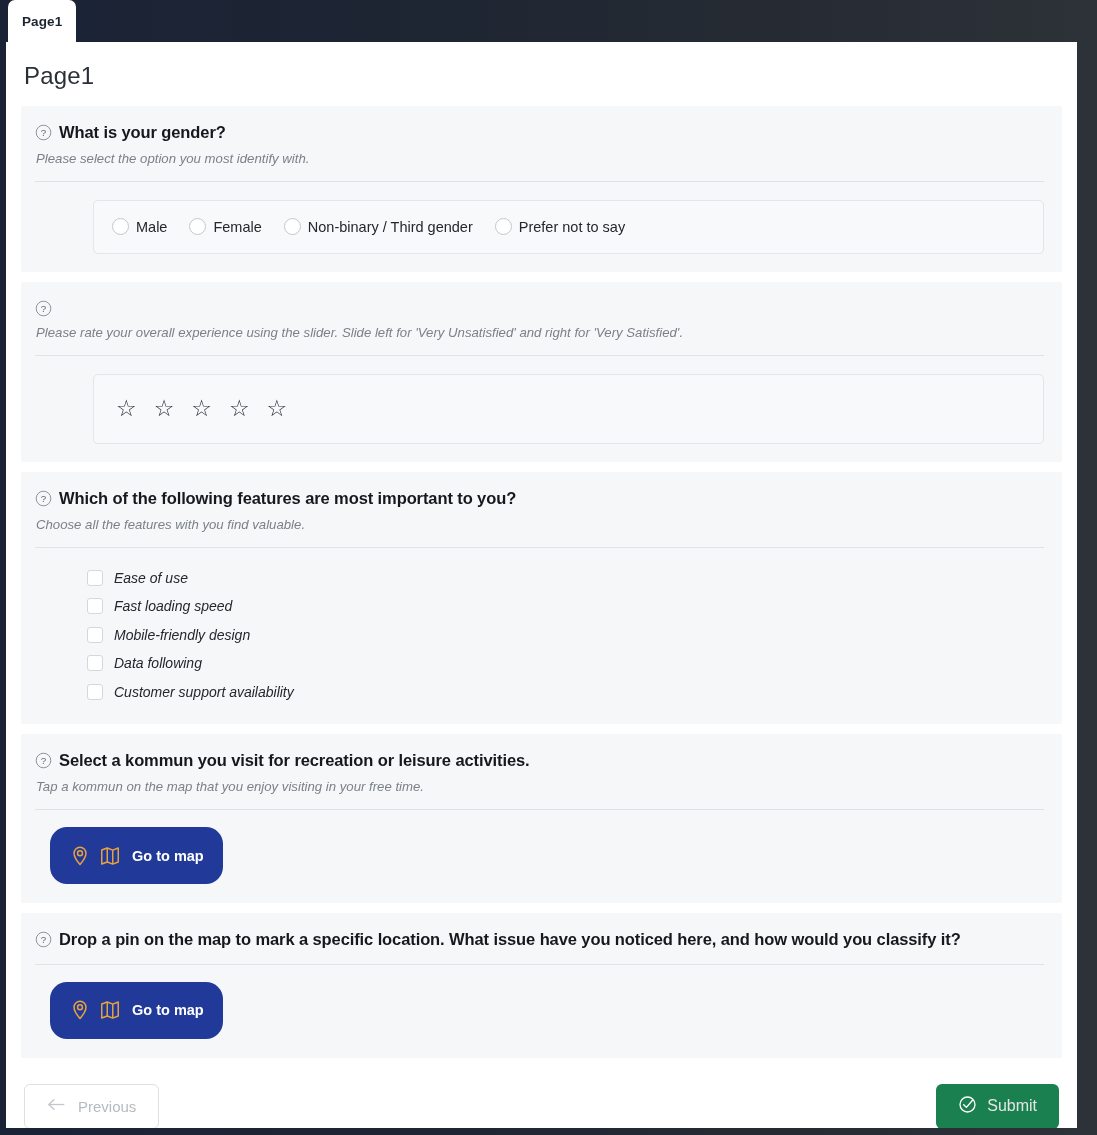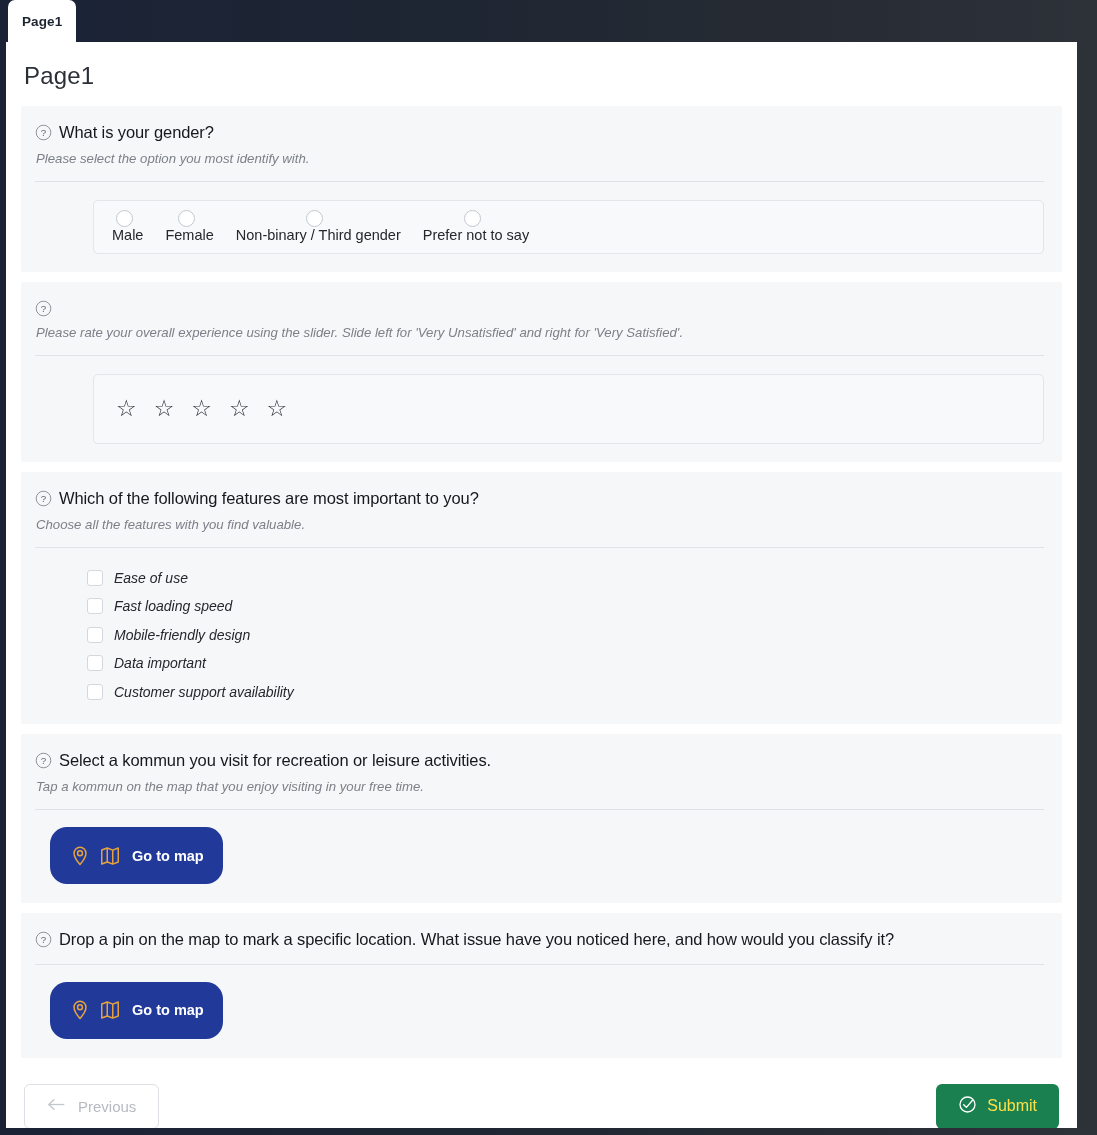--- a/index.html
+++ b/index.html
@@ -55,21 +55,21 @@
   .q-head {
     display: flex; align-items: flex-start; gap: 7px;
   }
   .q-icon {
     flex: 0 0 auto;
     margin-top: 2px;
     line-height: 0;
   }
   .q-title {
     font-size: 16.5px;
-    font-weight: normal;
+    font-weight: bold;
     color: #16181d;
     line-height: 1.25;
     letter-spacing: -0.1px;
   }
   .q-sub {
     font-size: 13.2px;
     color: #7b8089;
     margin: 7px 0 0 1px;
     line-height: 1.3;
     font-style: italic;
@@ -85,21 +85,21 @@
     border-radius: 5px;
     background: #f8f9fa;
     height: 54px;
     display: flex; align-items: center;
     padding: 0 18px;
     max-width: 984px;
   }
   .radio-opt {
     display: flex; align-items: center;
     margin-right: 22px;
-    font-size: 14.5px; color: #24272c; flex-direction: column;
+    font-size: 14.5px; color: #24272c;
   }
   .radio-mark {
     width: 17px; height: 17px;
     border: 1.4px solid #c3c8ce;
     border-radius: 50%;
     background: #ffffff;
     margin-right: 7px;
     flex: 0 0 auto;
   }
   
@@ -170,21 +170,21 @@
     font-family: "Liberation Sans", sans-serif;
   }
   .submit-btn {
     display: inline-flex; align-items: center; gap: 10px;
     background: #1a8050;
     border: none;
     border-radius: 6px;
     height: 45px;
     padding: 0 22px;
     font-size: 16px;
-    color: #fde047;
+    color: #e5e5e5;
     cursor: pointer;
     font-family: "Liberation Sans", sans-serif;
     justify-content: center;
   }
 </style>
 </head>
 <body>
 
 <div class="app">
 
@@ -272,21 +272,21 @@
           <label class="check-row">
             <span class="check-mark"></span>
             <span>Fast loading speed</span>
           </label>
           <label class="check-row">
             <span class="check-mark"></span>
             <span>Mobile-friendly design</span>
           </label>
           <label class="check-row">
             <span class="check-mark"></span>
-            <span>Data important</span>
+            <span>Data following</span>
           </label>
           <label class="check-row">
             <span class="check-mark"></span>
             <span>Customer support availability</span>
           </label>
         </div>
       </div>
 
       <div class="card">
         <div class="q-head">

